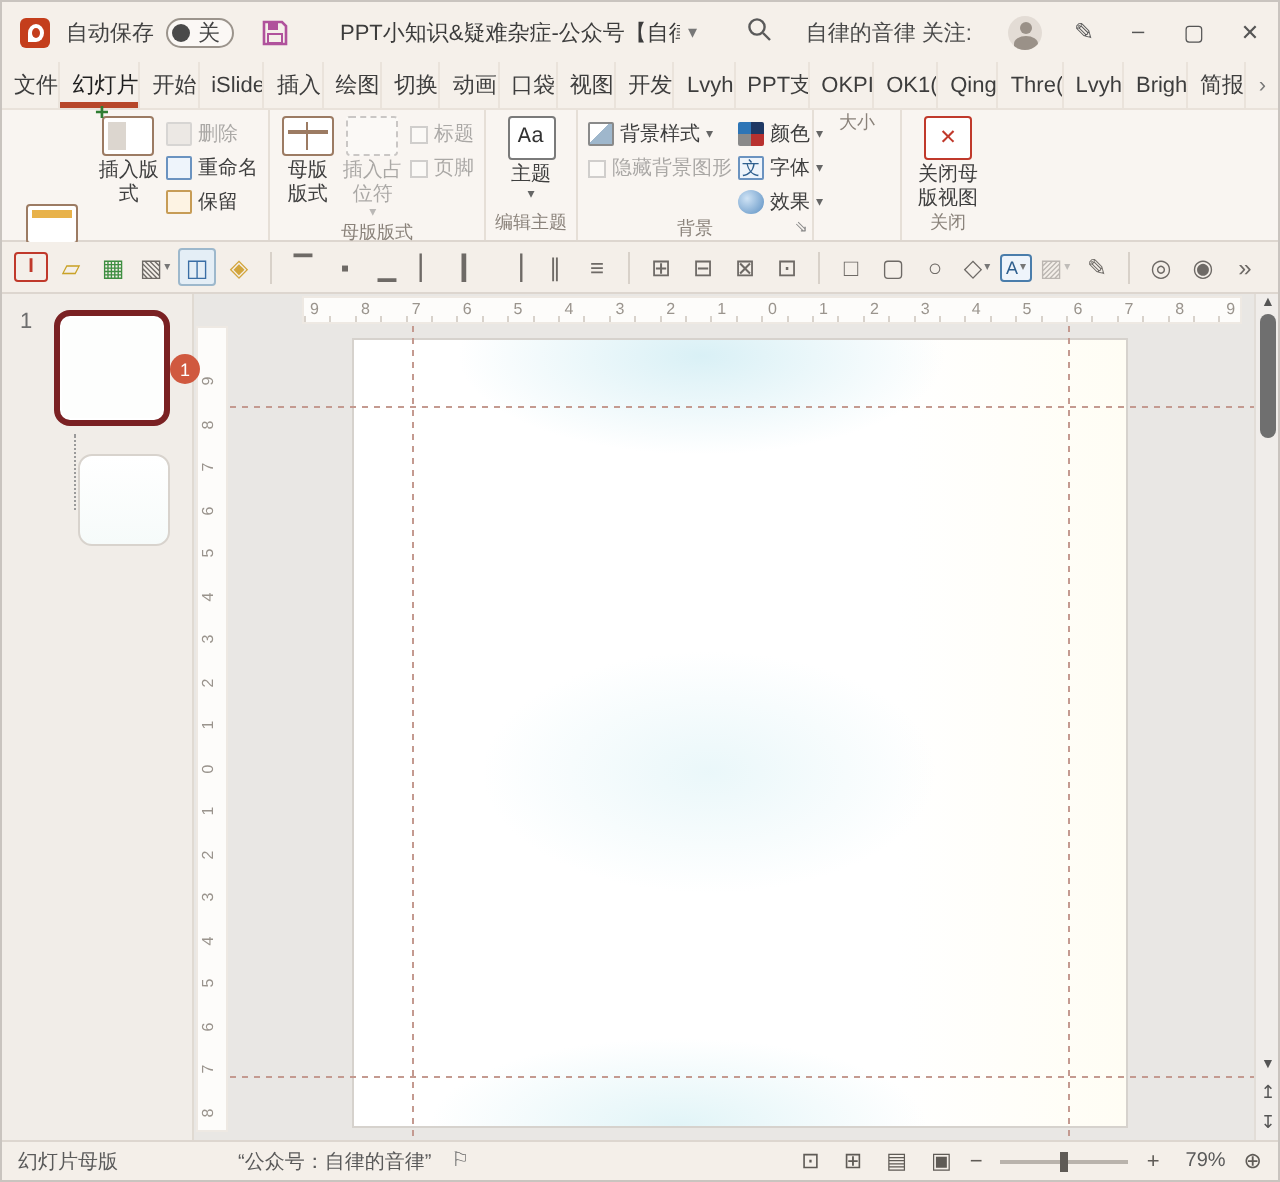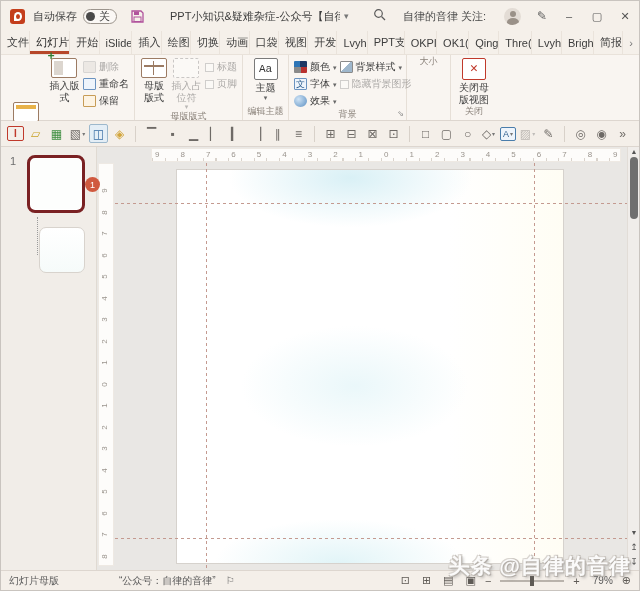--- a/index.html
+++ b/index.html
@@ -242,44 +242,44 @@
           <div class="caret">▾</div>
         </div>
       </div>
       <div class="rgroup-label">编辑主题</div>
     </div>
 
     <div class="rgroup" style="width:118px;">
       <div class="rgroup-content">
         <div class="smallcol">
           <div class="smallbtn">
+            <span class="mini bgstyle"></span>
+            <span>背景样式</span>
+            <span class="caret">▾</span>
+          </div>
+          <div class="smallbtn disabled">
+            <span class="chk"></span>
+            <span>隐藏背景图形</span>
+          </div>
+        </div>
+        <div class="smallcol">
+          <div class="smallbtn">
             <span class="mini colors"></span>
             <span>颜色</span>
             <span class="caret">▾</span>
           </div>
           <div class="smallbtn">
             <span class="mini fonts">文</span>
             <span>字体</span>
             <span class="caret">▾</span>
           </div>
           <div class="smallbtn">
             <span class="mini effects"></span>
             <span>效果</span>
             <span class="caret">▾</span>
-          </div>
-        </div>
-        <div class="smallcol">
-          <div class="smallbtn">
-            <span class="mini bgstyle"></span>
-            <span>背景样式</span>
-            <span class="caret">▾</span>
-          </div>
-          <div class="smallbtn disabled">
-            <span class="chk"></span>
-            <span>隐藏背景图形</span>
           </div>
         </div>
       </div>
       <div class="rgroup-label">背景</div>
       <span class="dlg-launcher">⇘</span>
     </div>
 
     <div class="rgroup" style="width:44px;">
       <div class="rgroup-label">大小</div>
     </div>
@@ -392,21 +392,20 @@
 
     <div id="vscroll">
       <span class="sc-arrow" style="top:1px;">▲</span>
       <div class="sc-thumb"></div>
       <span class="sc-arrow" style="bottom:34px;">▼</span>
       <span class="sc-nav" style="bottom:18px;">↥</span>
       <span class="sc-nav" style="bottom:3px;">↧</span>
     </div>
   </div>
 
-  <div id="watermark">头条 @自律的音律</div>
 
   <div id="statusbar">
     <span class="sb-view-label">幻灯片母版</span>
     <span class="sb-note">“公众号：自律的音律”</span>
     <span class="sb-flag">⚐</span>
     <div class="sb-right">
       <span id="sb-view-icons" style="display:flex;gap:12px;">
           <span class="sb-ico">⊡</span>
           <span class="sb-ico">⊞</span>
           <span class="sb-ico">▤</span>

